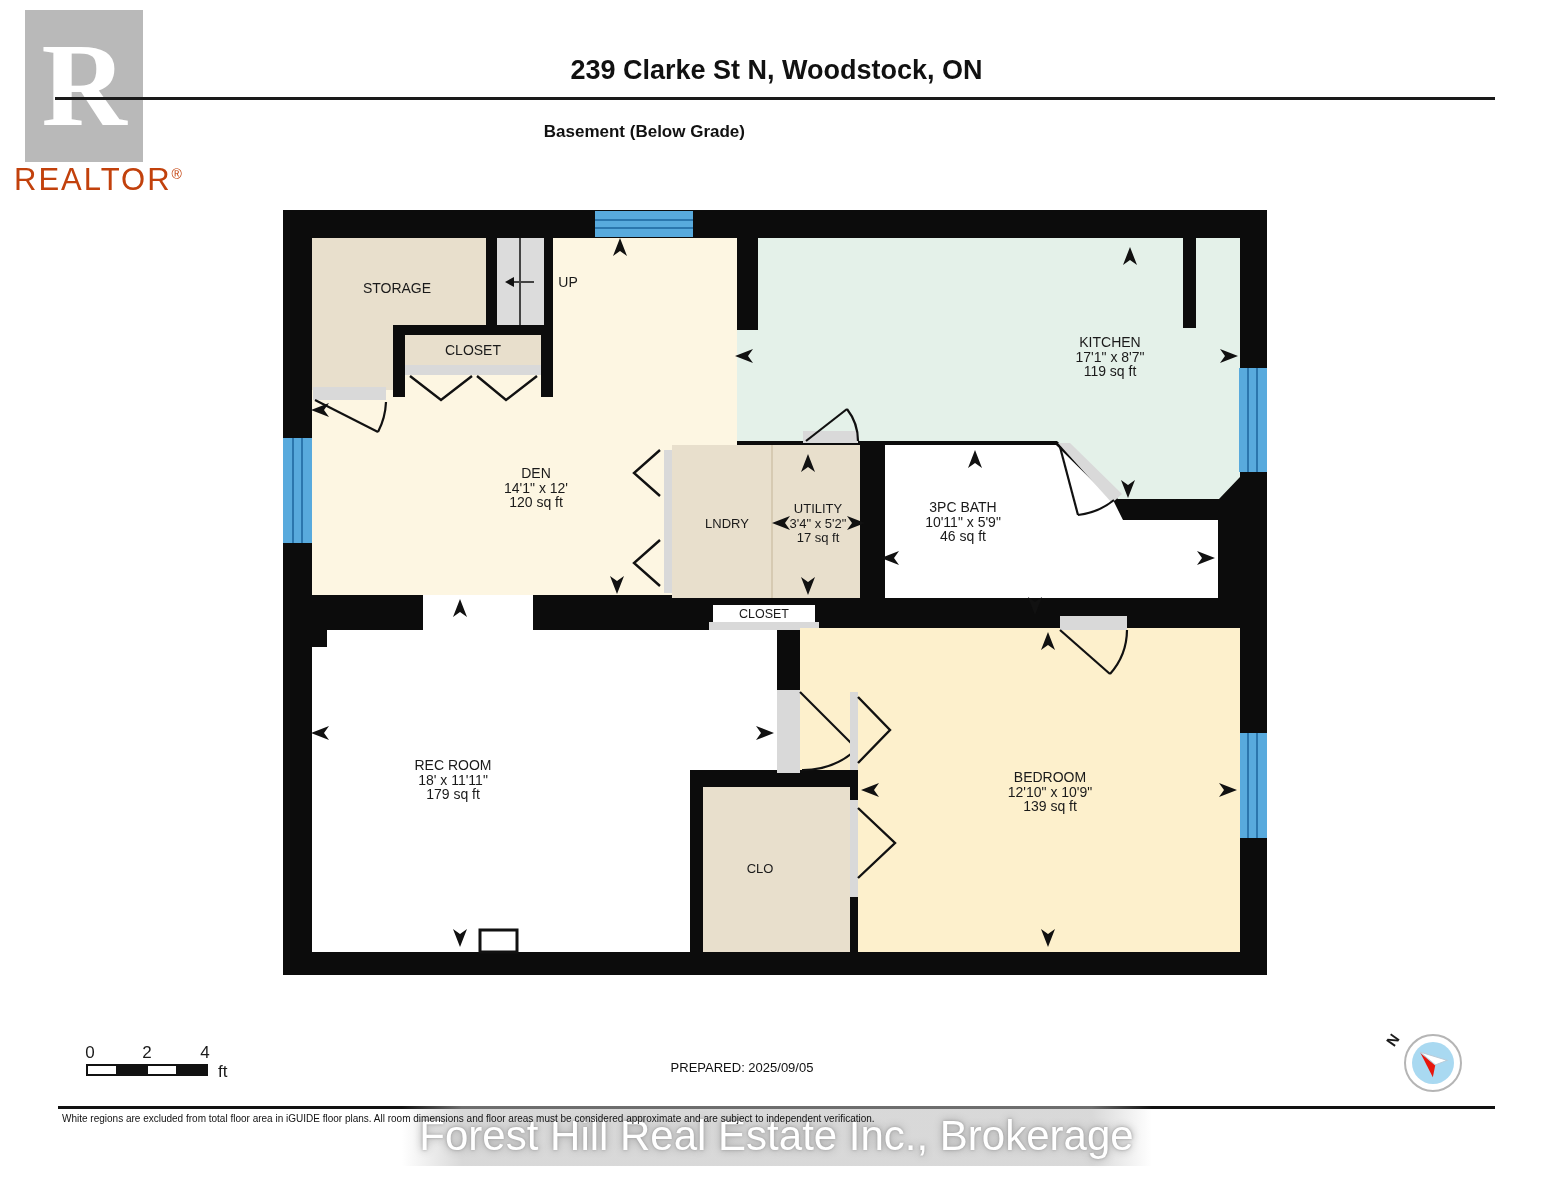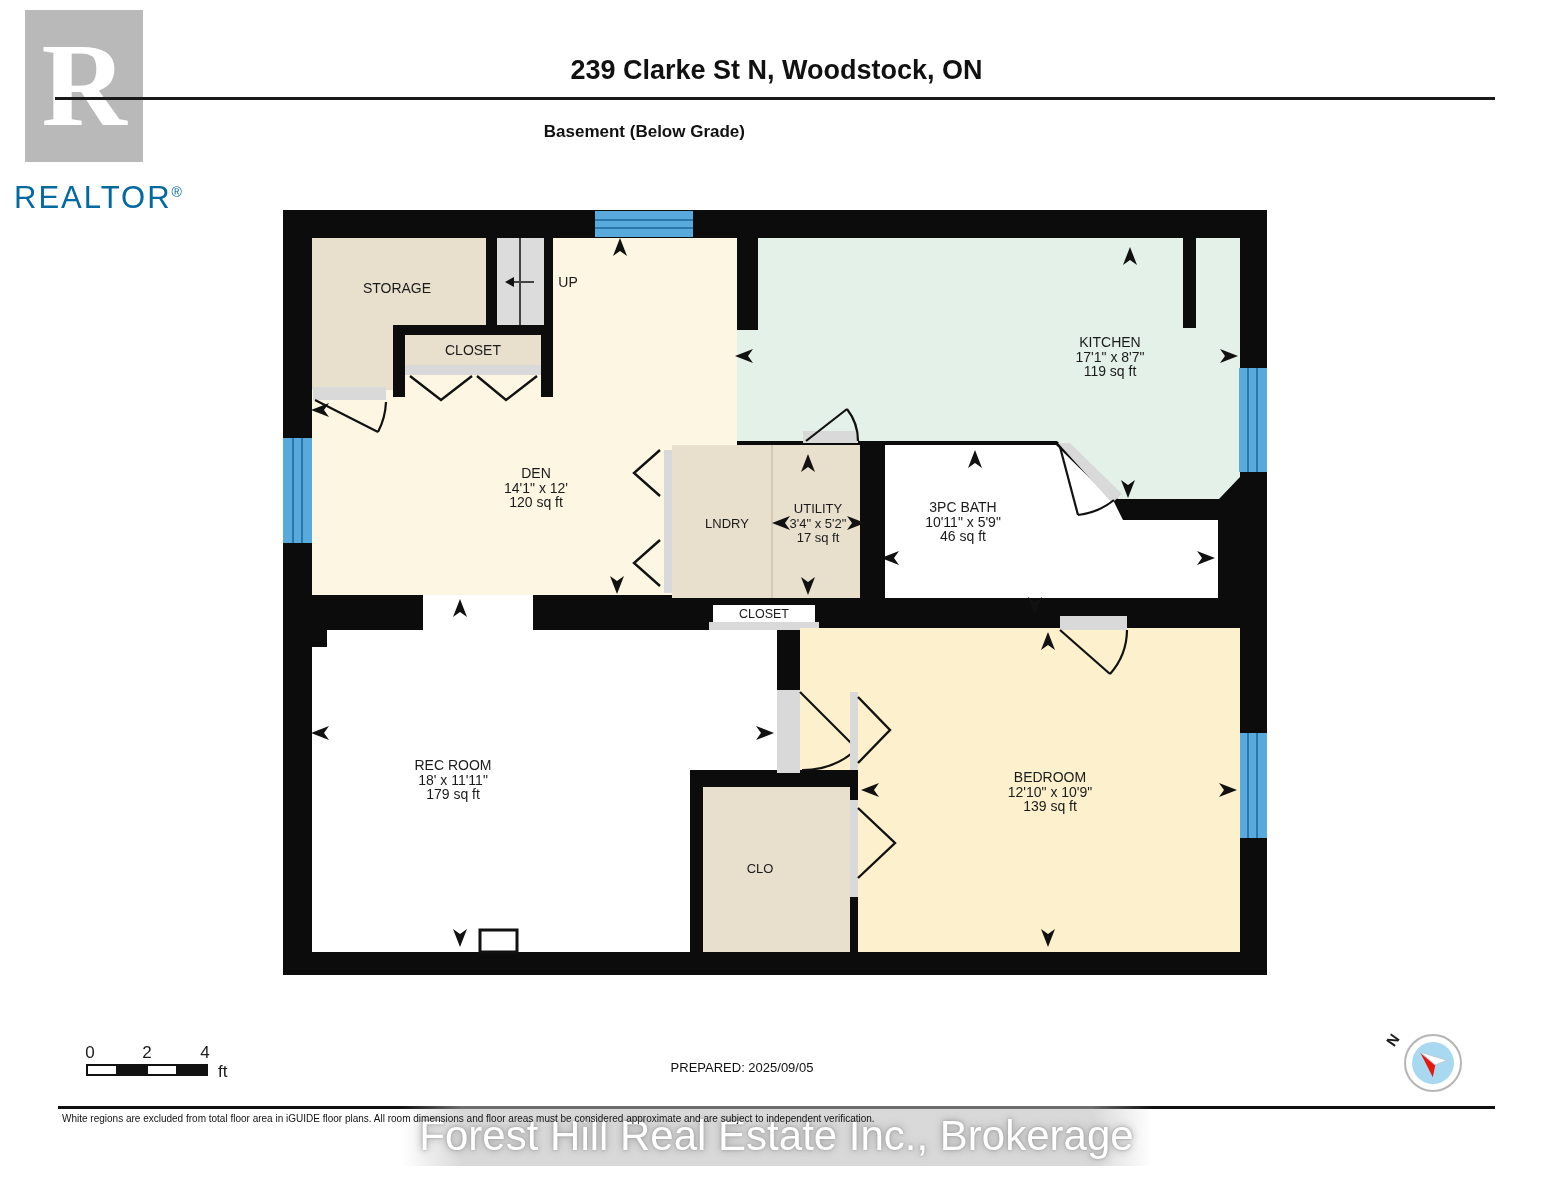--- a/index.html
+++ b/index.html
@@ -3,21 +3,21 @@
 <meta charset="utf-8">
 <style>
   html,body{margin:0;padding:0;background:#fff;}
   #page{position:relative;width:1553px;height:1200px;background:#fff;overflow:hidden;
         font-family:"Liberation Sans",sans-serif;color:#111;}
   #plan-svg{position:absolute;left:0;top:0;z-index:1;}
   
   #logo-box{position:absolute;left:25px;top:10px;width:118px;height:152px;background:#b9b9b9;
             display:flex;align-items:center;justify-content:center;z-index:2;}
   #logo-box .r{font-family:"Liberation Serif",serif;font-weight:bold;font-size:118px;color:#fff;line-height:1;}
-  #logo-word{position:absolute;left:14px;top:180px;font-size:31px;color:#0369a1;letter-spacing:2px;z-index:2;}
+  #logo-word{position:absolute;left:14px;top:162px;font-size:31px;color:#c2410c;letter-spacing:2px;z-index:2;}
   #logo-word sup{font-size:14px;}
   #title{position:absolute;left:0;right:0;top:55px;text-align:center;font-size:27px;font-weight:bold;z-index:2;}
   #title-rule{position:absolute;left:55px;top:97px;width:1440px;height:3px;background:#1a1a1a;z-index:2;}
   #floor-label{position:absolute;left:0;top:110px;width:745px;text-align:right;font-weight:bold;font-size:17px;z-index:2;margin-top:12px;}
   #area-list{position:absolute;left:758px;top:110px;font-size:17px;line-height:25px;z-index:2;}
   
   #prepared{position:absolute;left:742px;top:1060px;transform:translateX(-50%);font-size:13px;z-index:2;}
   #footer-rule{position:absolute;left:58px;top:1106px;width:1437px;height:3px;background:#111;z-index:2;}
   #disclaimer{position:absolute;left:62px;top:1113px;font-size:10px;z-index:4;}
   #watermark{position:absolute;left:50%;top:1106px;transform:translateX(-50%);z-index:3;

